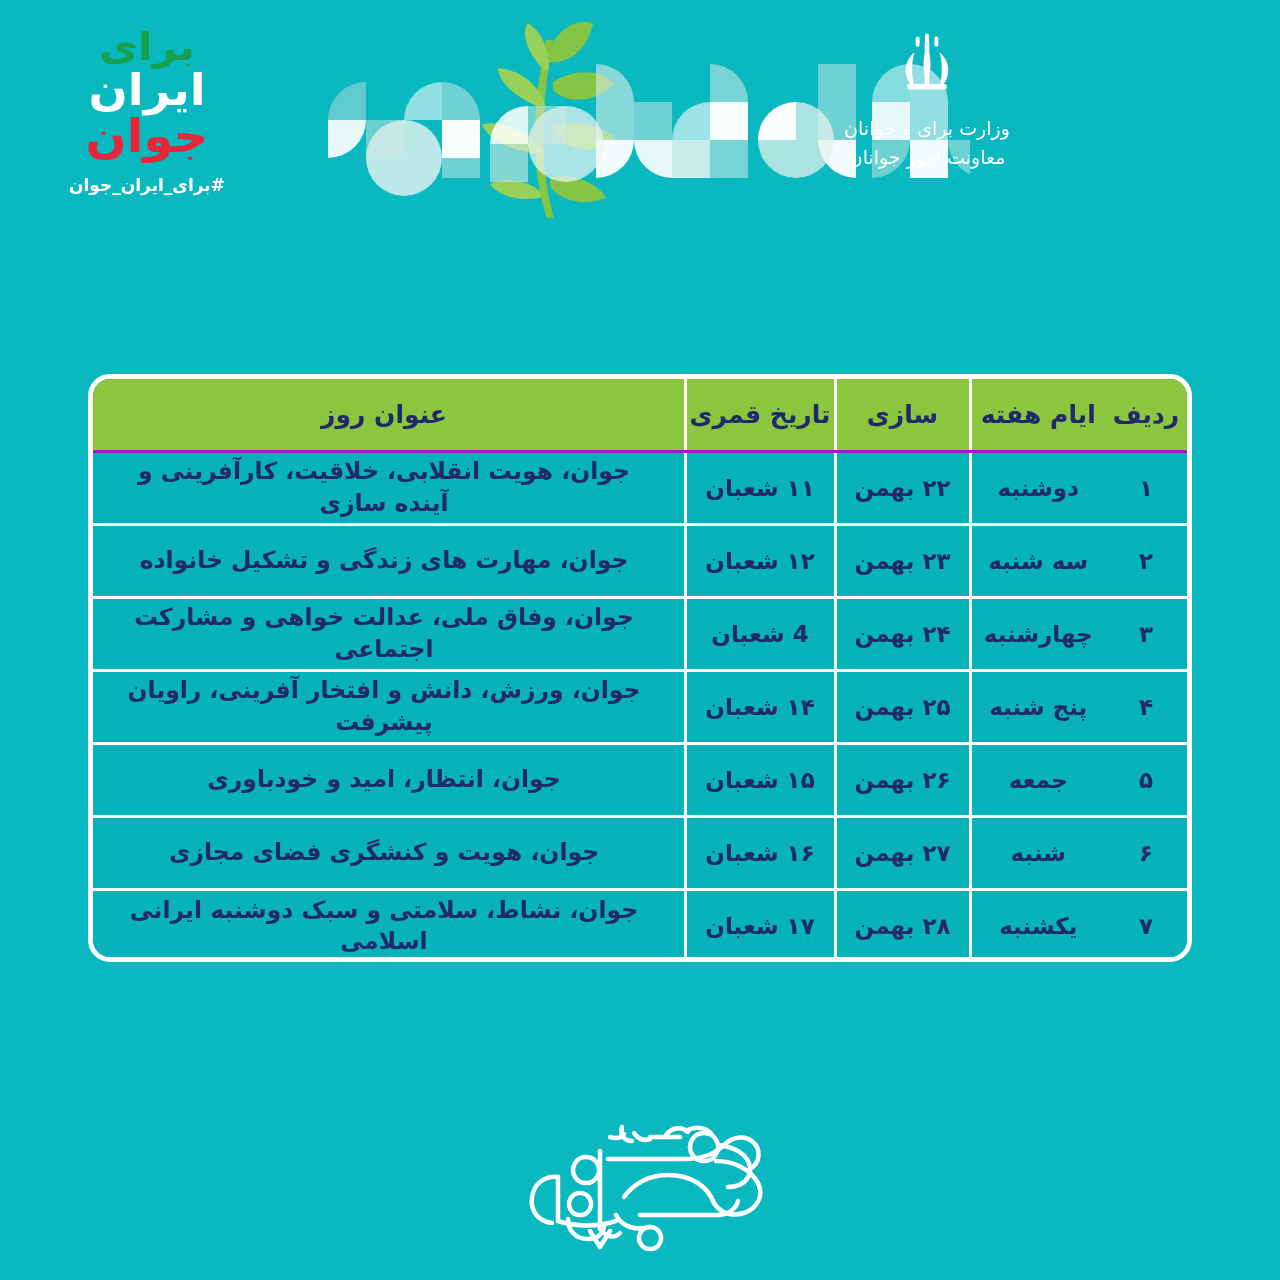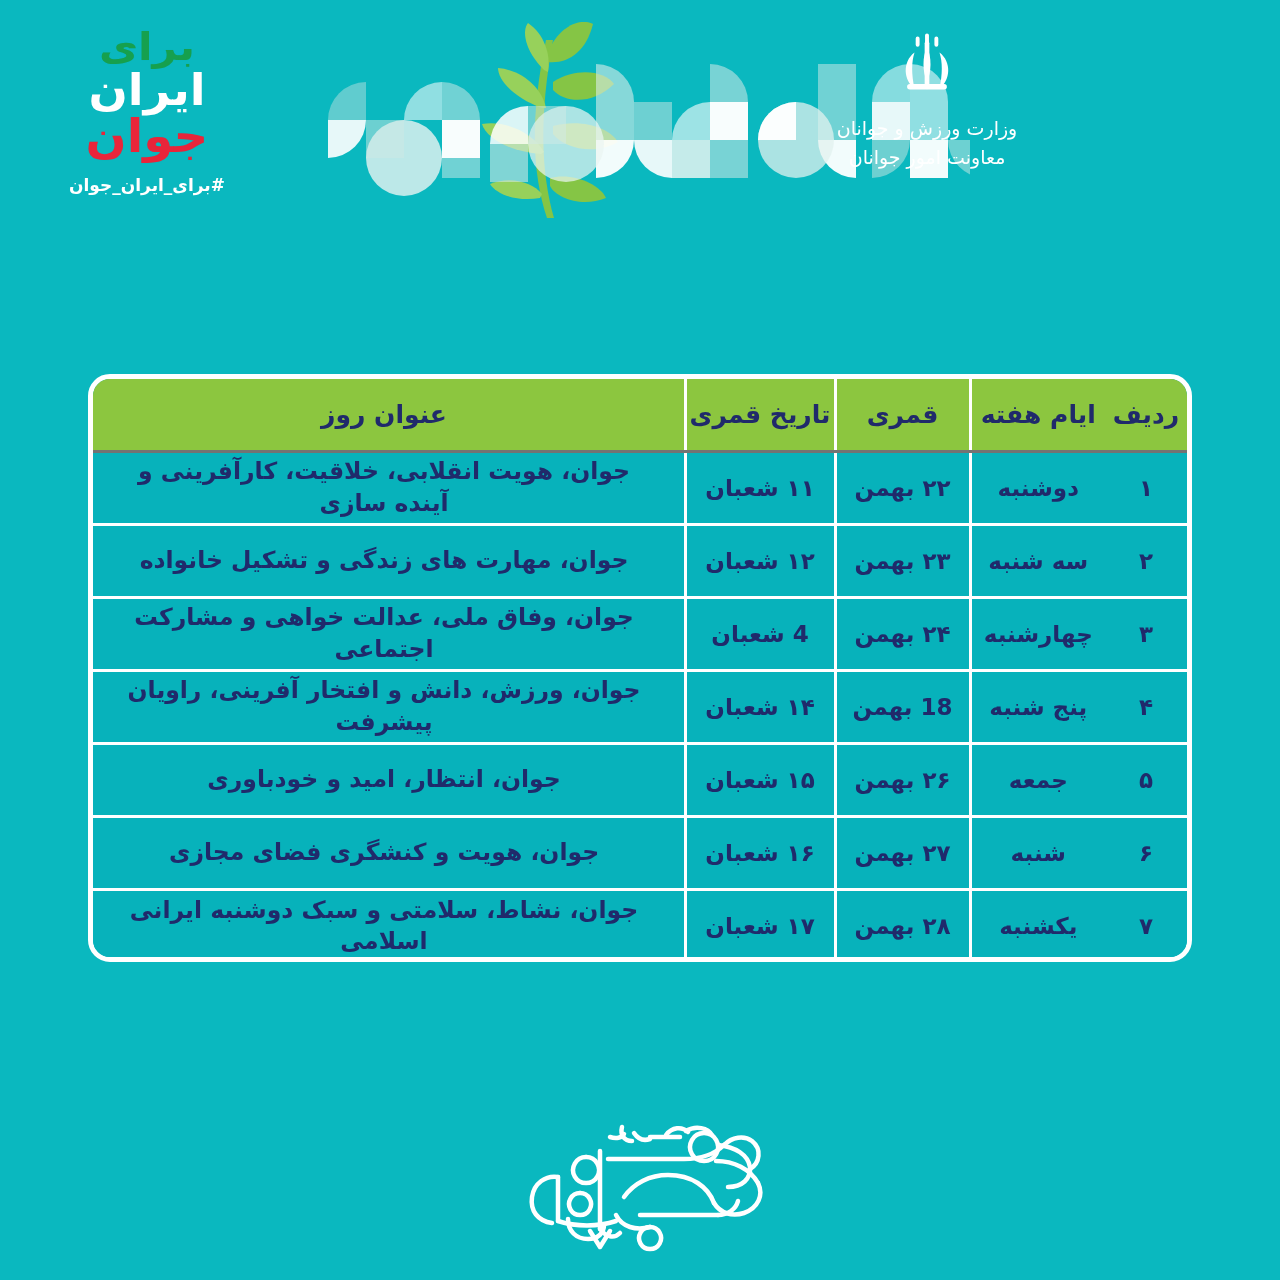--- a/index.html
+++ b/index.html
@@ -126,21 +126,21 @@
     border-bottom: 3px solid #ffffff;
   }
   table.schedule th:first-child,
   table.schedule td:first-child { border-left: none; margin-left: 28px; }
   table.schedule tr:last-child td { border-bottom: none; }
 
   table.schedule thead th {
     background: #8cc63f;
     height: 72px;
     font-size: 25px;
-    border-bottom: 3px solid #737373;
+    border-bottom: 3px solid #a21caf;
   }
   table.schedule tbody td {
     background: #07b2bb;
     height: 73px;
     font-size: 23px;
   }
   table.schedule td.c-title {
     font-size: 23.5px;
     padding: 0 26px;
     line-height: 1.35;
@@ -244,39 +244,39 @@
     <svg class="emblem" width="78" height="78" viewBox="0 0 100 100" xmlns="http://www.w3.org/2000/svg" aria-hidden="true">
       <g fill="none" stroke="#ffffff" stroke-width="6" stroke-linecap="round">
         <path d="M50 22 V 78"></path>
         <path d="M34 34 C 18 46, 20 70, 34 80 C 30 62, 30 46, 34 34 Z" fill="#ffffff" stroke="none"></path>
         <path d="M66 34 C 82 46, 80 70, 66 80 C 70 62, 70 46, 66 34 Z" fill="#ffffff" stroke="none"></path>
         <path d="M50 26 C 44 40, 44 58, 50 72 C 56 58, 56 40, 50 26 Z" fill="#ffffff" stroke="none"></path>
         <path d="M28 78 H 72" stroke-width="7"></path>
         <path d="M38 16 v8 M50 12 v10 M62 16 v8" stroke-width="5"></path>
       </g>
     </svg>
-    <span class="m-line">وزارت ورزش و جوانان</span>
+    <span class="m-line">وزارت برای و جوانان</span>
     <span class="m-line">معاونت امور جوانان</span>
   </div>
 </div>
 
 <div class="table-frame">
   <table class="schedule">
     <colgroup>
       <col class="w-row">
         <col class="w-day">
         <col class="w-date">
         <col class="w-lunar">
         <col class="w-title">
     </colgroup>
     <thead>
       <tr>
         <th>ردیف</th>
         <th>ایام هفته</th>
-        <th>قمری</th>
+        <th>سازی</th>
         <th>تاریخ قمری</th>
         <th>عنوان روز</th>
       </tr>
     </thead>
     <tbody>
       <tr>
         <td>۱</td>
         <td>دوشنبه</td>
         <td>۲۲ بهمن</td>
         <td>۱۱ شعبان</td>
@@ -292,21 +292,21 @@
       <tr>
         <td>۳</td>
         <td>چهارشنبه</td>
         <td>۲۴ بهمن</td>
         <td>4 شعبان</td>
         <td class="c-title">جوان، وفاق ملی، عدالت خواهی و مشارکت اجتماعی</td>
       </tr>
       <tr>
         <td>۴</td>
         <td>پنج شنبه</td>
-        <td>18 بهمن</td>
+        <td>۲۵ بهمن</td>
         <td>۱۴ شعبان</td>
         <td class="c-title">جوان، ورزش، دانش و افتخار آفرینی، راویان پیشرفت</td>
       </tr>
       <tr>
         <td>۵</td>
         <td>جمعه</td>
         <td>۲۶ بهمن</td>
         <td>۱۵ شعبان</td>
         <td class="c-title">جوان، انتظار، امید و خودباوری</td>
       </tr>

